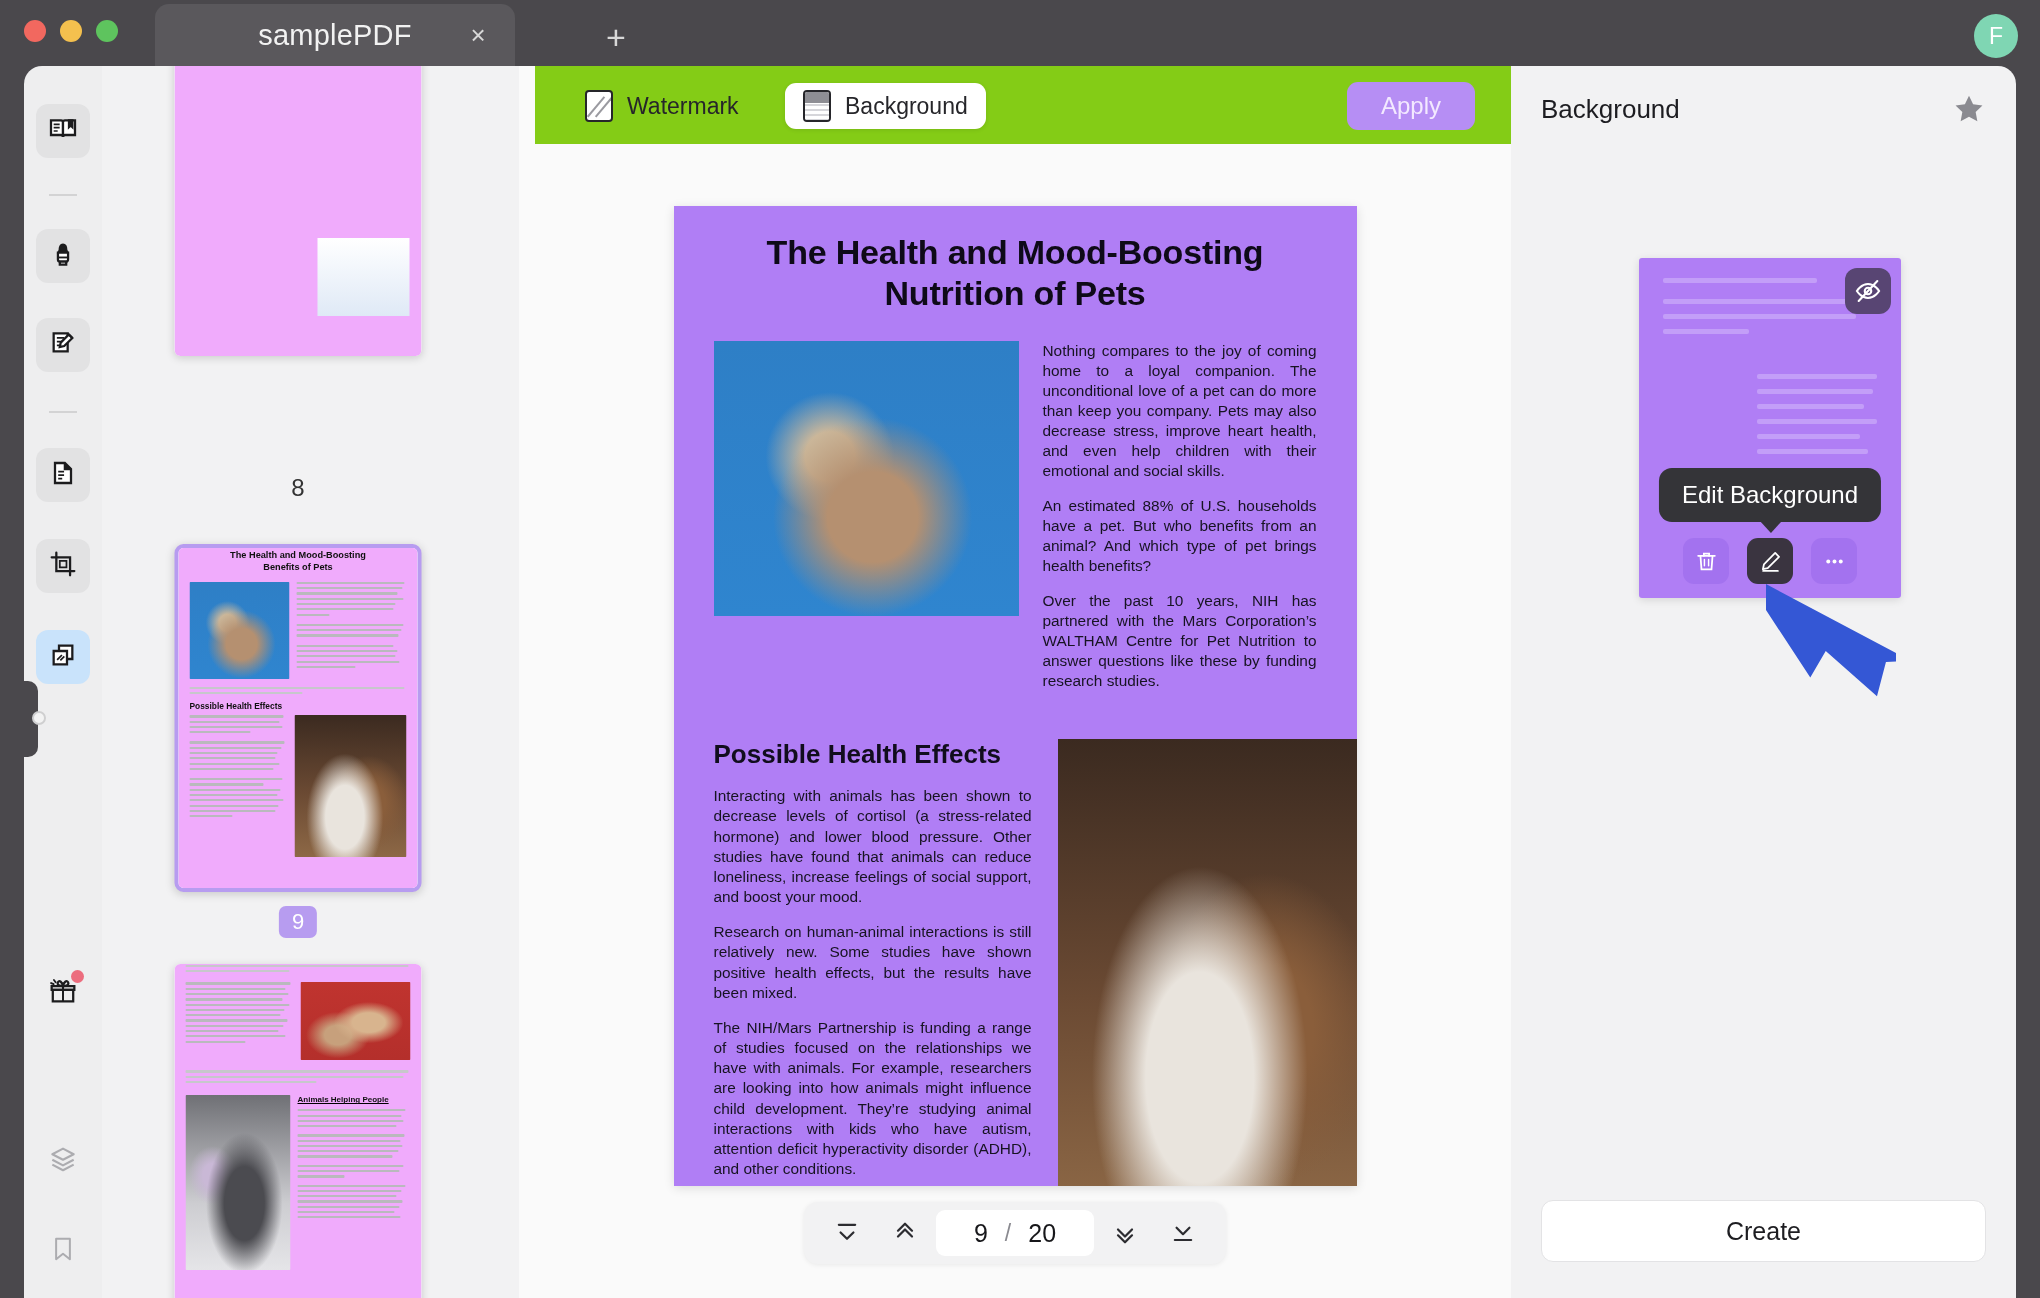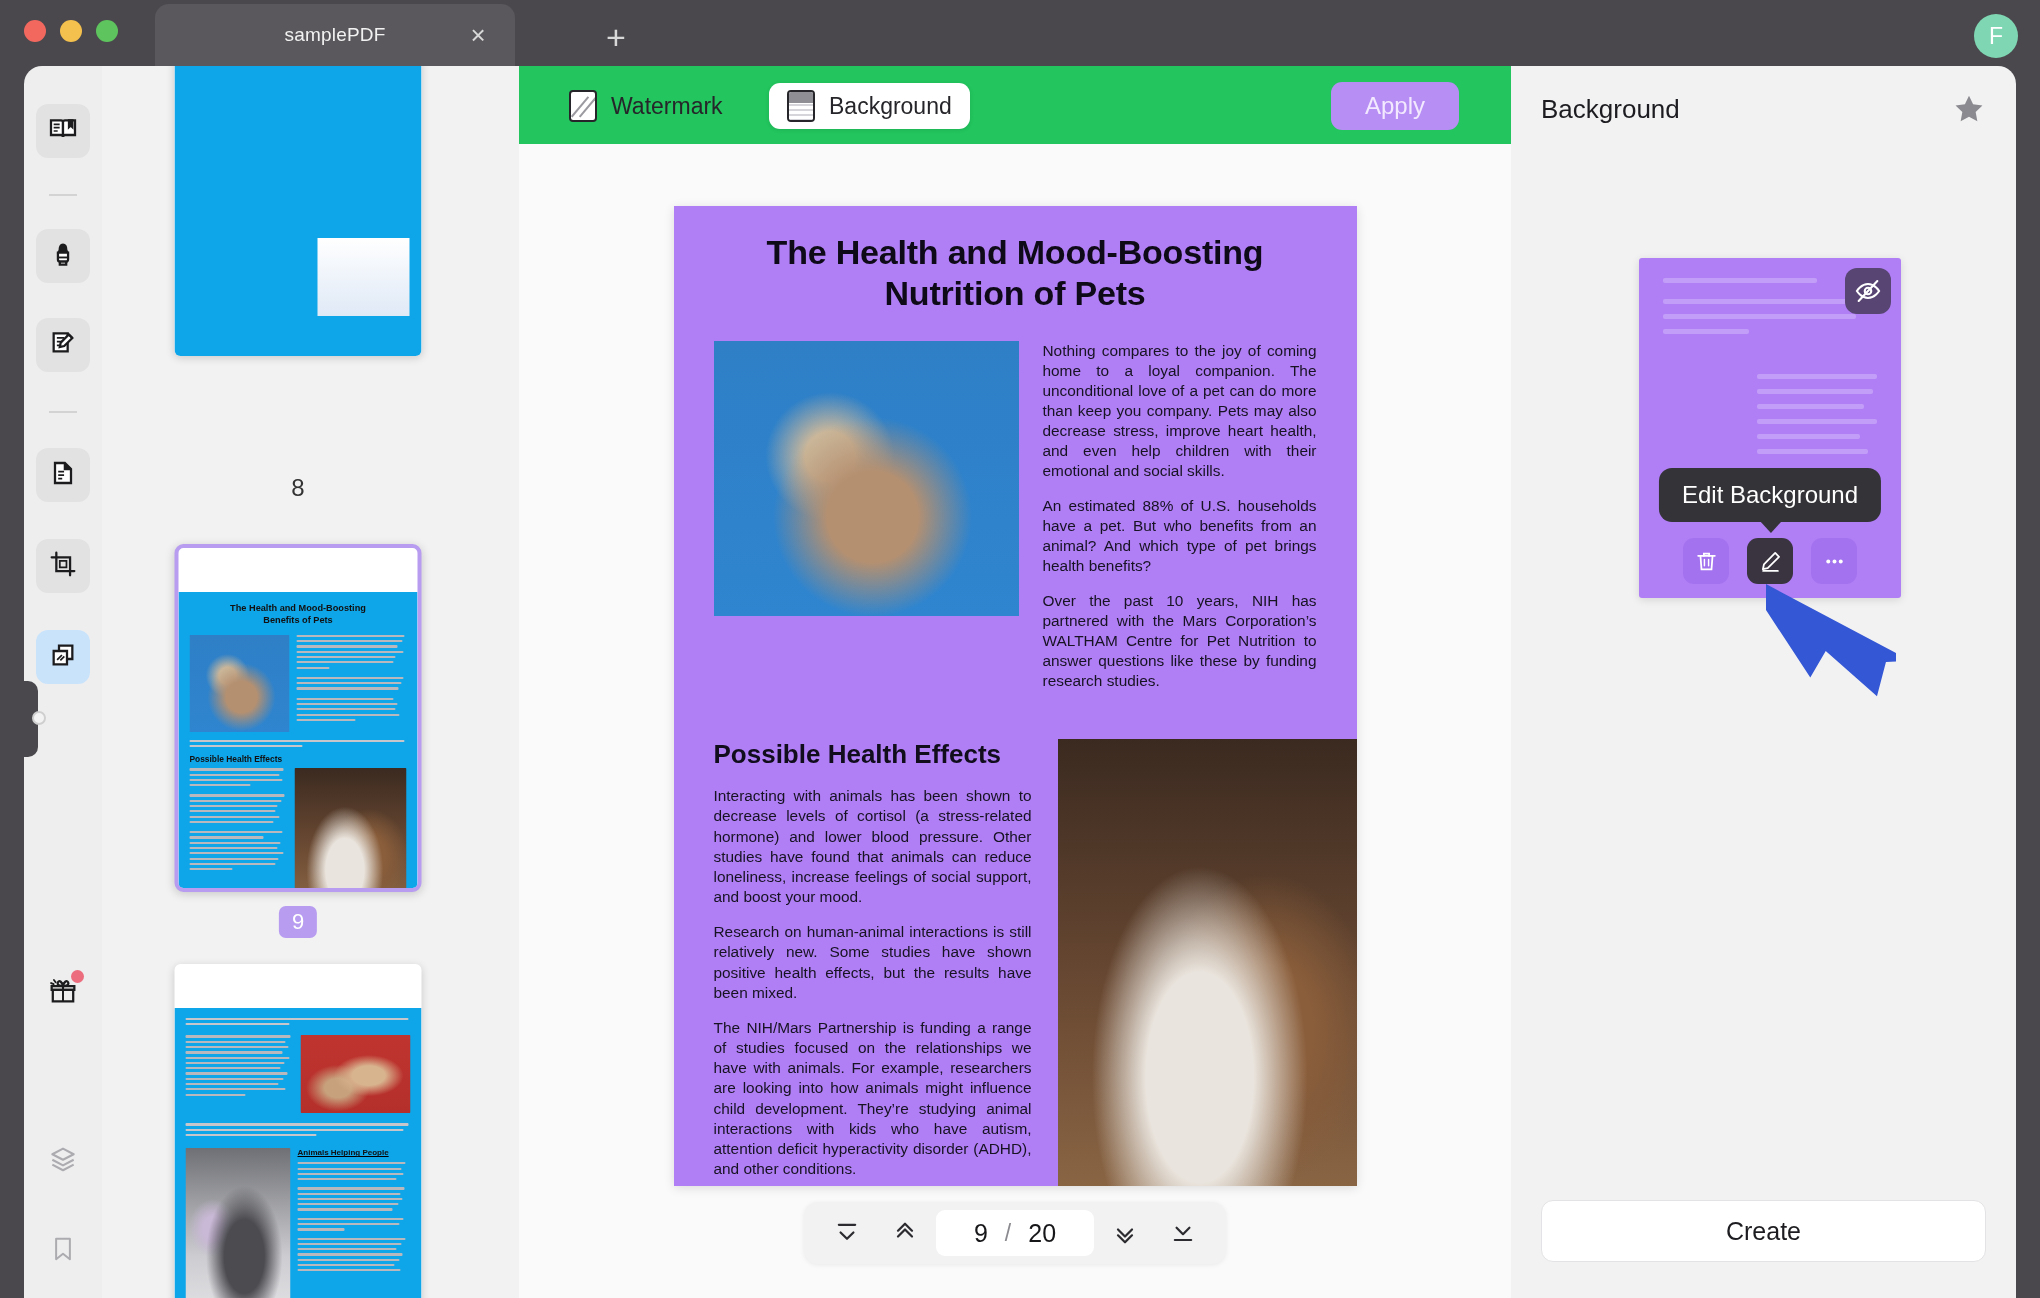--- a/index.html
+++ b/index.html
@@ -15,21 +15,21 @@
   .titlebar { position: absolute; left:0; top:0; width:2040px; height:66px; background:#4a484c; }
   .traffic { position:absolute; left:24px; top:20px; display:flex; gap:14px; }
   .dot { width:22px; height:22px; border-radius:50%; }
   .dot.red{ background:#f2685f; } .dot.yellow{ background:#f4c04e; } .dot.green{ background:#5ec45e; }
 
   .tab {
     position:absolute; left:155px; top:4px; width:360px; height:62px;
     background:#5a585c; border-radius:14px 14px 0 0;
     display:flex; align-items:center; justify-content:center;
   }
-  .tab-title { color:#f2f2f2; font-size:19px; letter-spacing:.2px; }
+  .tab-title { color:#f2f2f2; font-size:29px; letter-spacing:.2px; }
   .tab-close {
     position:absolute; right:22px; top:50%; transform:translateY(-50%);
     width:30px; height:30px; color:#d8d8d8; font-size:26px; line-height:30px; text-align:center;
     cursor:pointer;
   }
   .tab-new {
     position:absolute; left:600px; top:22px; width:32px; height:32px;
     color:#d8d8d8; font-size:34px; line-height:30px; text-align:center; font-weight:300; cursor:pointer;
   }
   .avatar {
@@ -77,21 +77,21 @@
   }
   .thumb-num {
     position:absolute; left:196px; transform:translateX(-50%);
     font-size:24px; color:#333; text-align:center;
   }
   .thumb-num.active {
     background:#b79cf0; color:#fff; border-radius:7px; padding:3px 13px; font-size:22px;
   }
 
   
-  .mini { position:absolute; inset:0; background:#0ea5e9; padding:10px 11px;margin-top:44px; }
+  .mini { position:absolute; inset:0; background:#f0abfc; padding:1px 11px; }
   .mini-title { font-size:9.2px; font-weight:700; text-align:center; color:#111; line-height:1.35; }
   .mini-row { display:flex; gap:7px; margin-top:8px;text-decoration:underline; }
   .mini-img { border-radius:1px; }
   .mini-lines { flex:1; }
   .ln { height:2.2px; background:#b9b9bd; border-radius:1px; margin-bottom:3.1px; }
   .ln.sm { background:#c7c7cb; }
   .mini-h2 { font-size:8.4px; font-weight:700; color:#111; margin:7px 0 4px; }
   .catimg {
     background:
       radial-gradient(circle at 52% 64%, #b59070 0 19%, rgba(181,144,112,0) 42%),
@@ -115,21 +115,21 @@
       radial-gradient(ellipse at 56% 62%, #4b4b50 0 24%, rgba(75,75,80,0) 46%),
       radial-gradient(ellipse at 26% 46%, #c9b8d6 0 9%, rgba(201,184,214,0) 22%),
       linear-gradient(#6f7075, #cdcdd1 62%, #e5e5e8);
   }
 
   
   .viewer {
     position:absolute; left:519px; top:66px; width:992px; height:1232px;
     background:#fafafa;
   }
-  .topbar { position:absolute; left:0; top:0; width:992px; height:78px; background:#22c55e; }
+  .topbar { position:absolute; left:16px; top:0; width:992px; height:78px; background:#84cc16; }
   .seg { position:absolute; top:17px; height:46px; border-radius:11px;
     display:flex; align-items:center; gap:14px; padding:0 18px; cursor:pointer; }
   .seg.active { background:#ffffff; box-shadow:0 1px 4px rgba(0,0,0,.10); }
   .seg-label { font-size:23px; color:#26262a; }
   .glyph-box { width:28px; height:32px; border:2.4px solid #26262a; border-radius:4px;
     position:relative; overflow:hidden; background:#fff; }
   .glyph-box.wm::before, .glyph-box.wm::after {
     content:""; position:absolute; width:2.4px; height:26px; background:#9a9aa0;
     transform:rotate(40deg); top:2px; }
   .glyph-box.wm::before { left:8px; } .glyph-box.wm::after { left:16px; }

